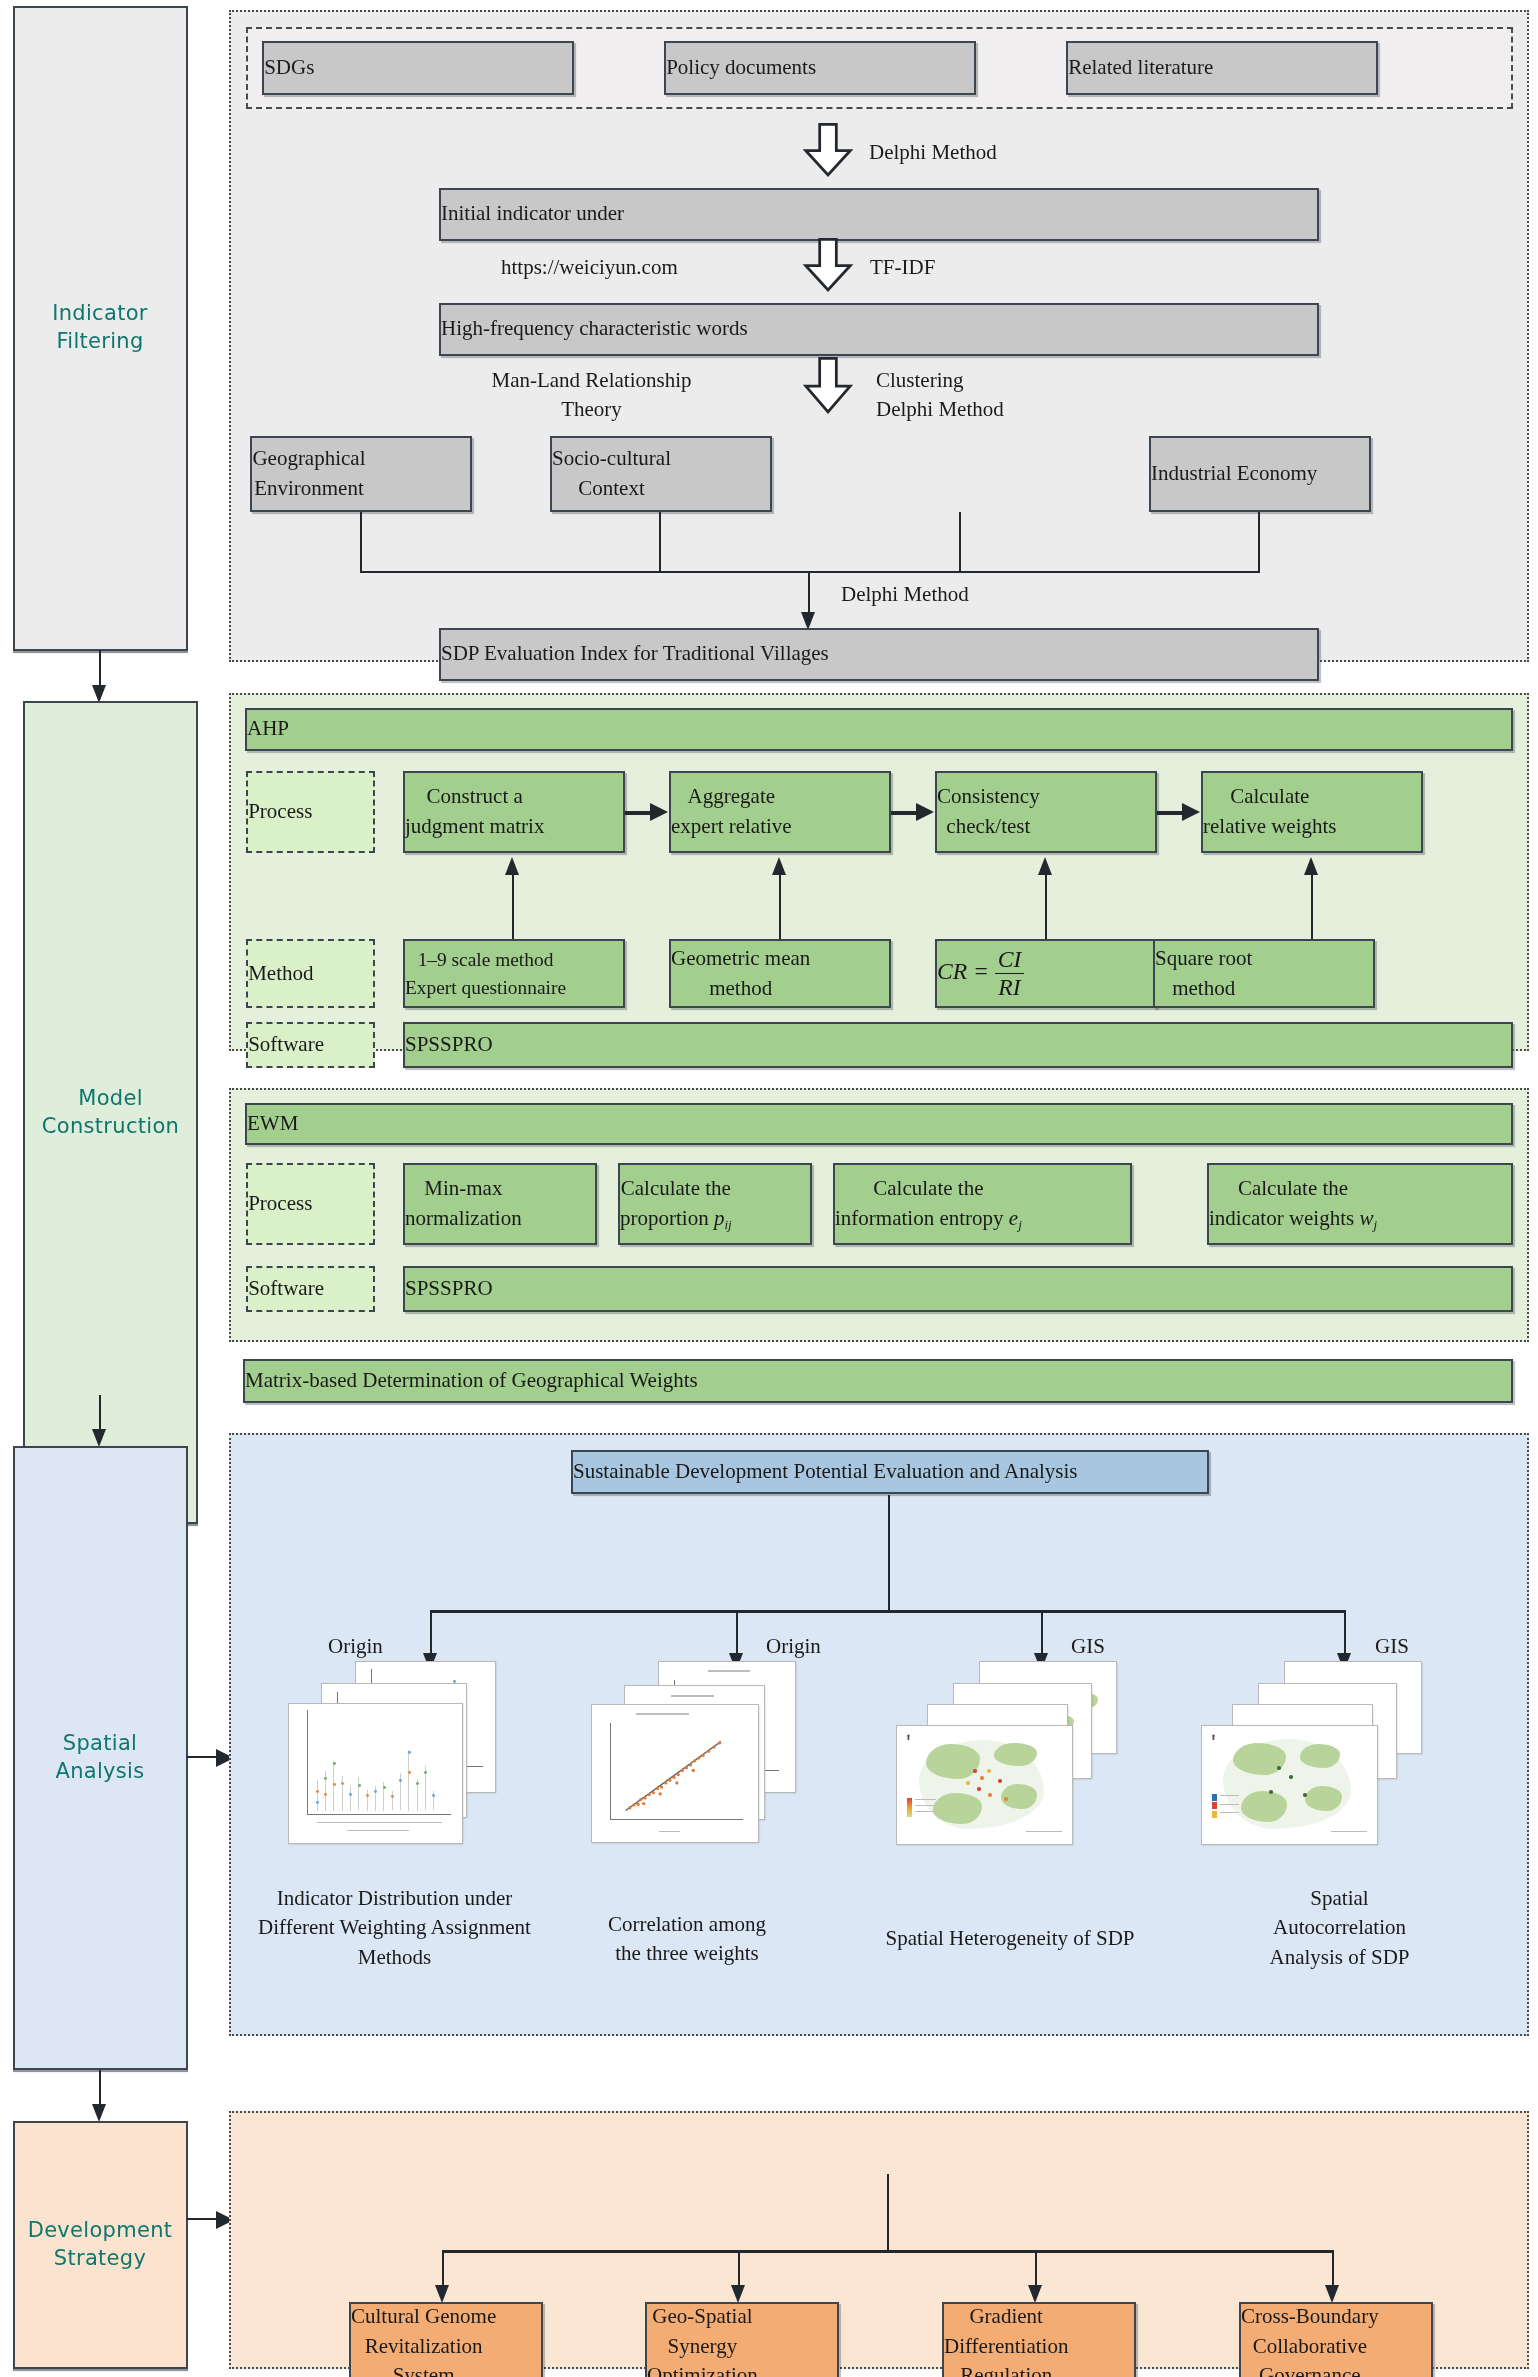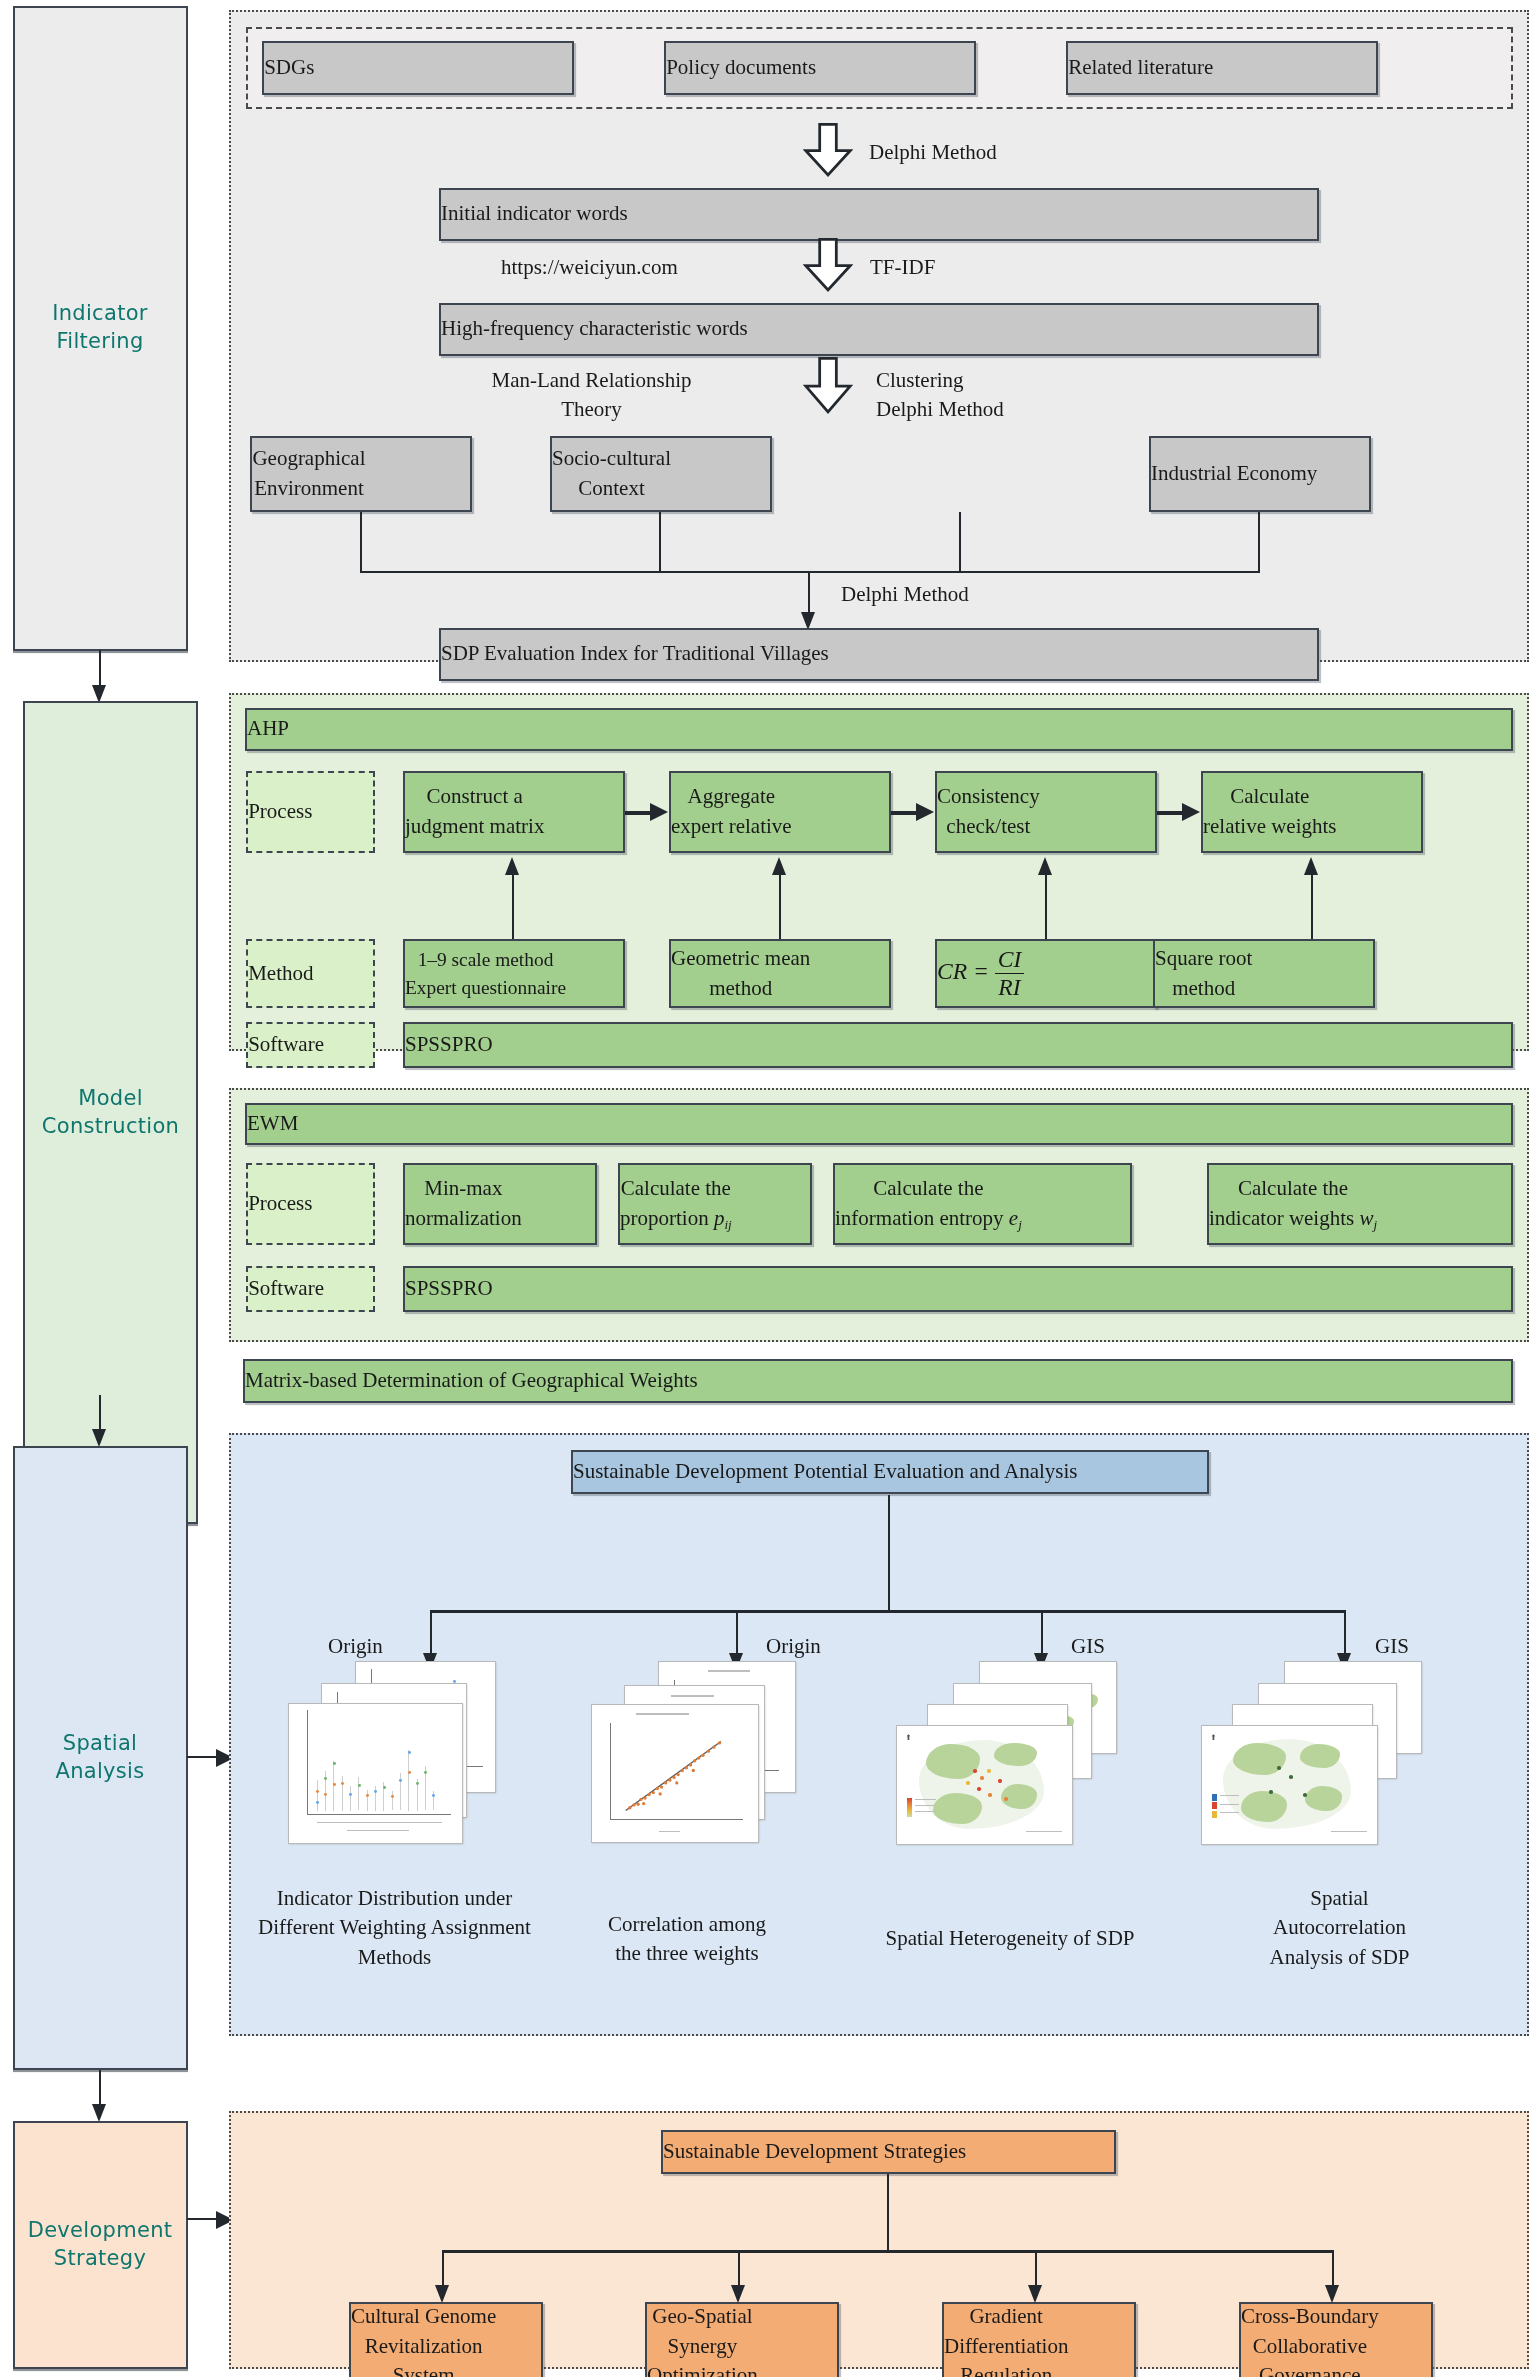--- a/index.html
+++ b/index.html
@@ -180,21 +180,21 @@
     </div>
 
     <div class="block-arrow" style="left:572px;top:111px;">
       <svg width="50" height="54" viewBox="0 0 72 78">
         <polygon points="24,2 48,2 48,40 68,40 36,75 4,40 24,40" fill="#ffffff" stroke="#23282e" stroke-width="4"></polygon>
       </svg>
     </div>
     <div class="lbl" style="left:638px;top:126px;">Delphi Method</div>
 
     <div class="abs node grey" style="left:208px;top:176px;width:880px;height:53px;">
-      <span>Initial indicator words</span>
+      <span>Initial indicator under</span>
     </div>
 
     <div class="lbl" style="left:270px;top:241px;">https://weiciyun.com</div>
     <div class="block-arrow" style="left:572px;top:226px;">
       <svg width="50" height="54" viewBox="0 0 72 78">
         <polygon points="24,2 48,2 48,40 68,40 36,75 4,40 24,40" fill="#ffffff" stroke="#23282e" stroke-width="4"></polygon>
       </svg>
     </div>
     <div class="lbl" style="left:639px;top:241px;">TF-IDF</div>
 
@@ -559,23 +559,20 @@
     <div class="lbl wrap" style="left:331px;top:475px;width:250px;white-space:pre-line;">Correlation among
 the three weights</div>
     <div class="lbl wrap" style="left:616px;top:489px;width:326px;white-space:pre-line;">Spatial Heterogeneity of SDP</div>
     <div class="lbl wrap" style="left:970px;top:449px;width:277px;white-space:pre-line;">Spatial
 Autocorrelation
 Analysis of SDP</div>
   </div>
 
   <div class="abs panel orange" style="left:229px;top:2111px;width:1300px;height:258px;">
 
-    <div class="abs node orange" style="left:430px;top:16.6px;width:455px;height:44px;">
-      <span>Sustainable Development Strategies</span>
-    </div>
 
     <div class="abs ln v" style="left:656px;top:61px;height:78px;"></div>
     <div class="abs ln h" style="left:211px;top:137px;width:891px;height:2.8px;"></div>
 
     <div class="abs ln v" style="left:211px;top:137px;height:46px;"></div>
     <div class="ahead-d" style="left:204px;top:172px;"></div>
     <div class="abs ln v" style="left:507px;top:137px;height:46px;"></div>
     <div class="ahead-d" style="left:500px;top:172px;"></div>
     <div class="abs ln v" style="left:804px;top:137px;height:46px;"></div>
     <div class="ahead-d" style="left:797px;top:172px;"></div>

